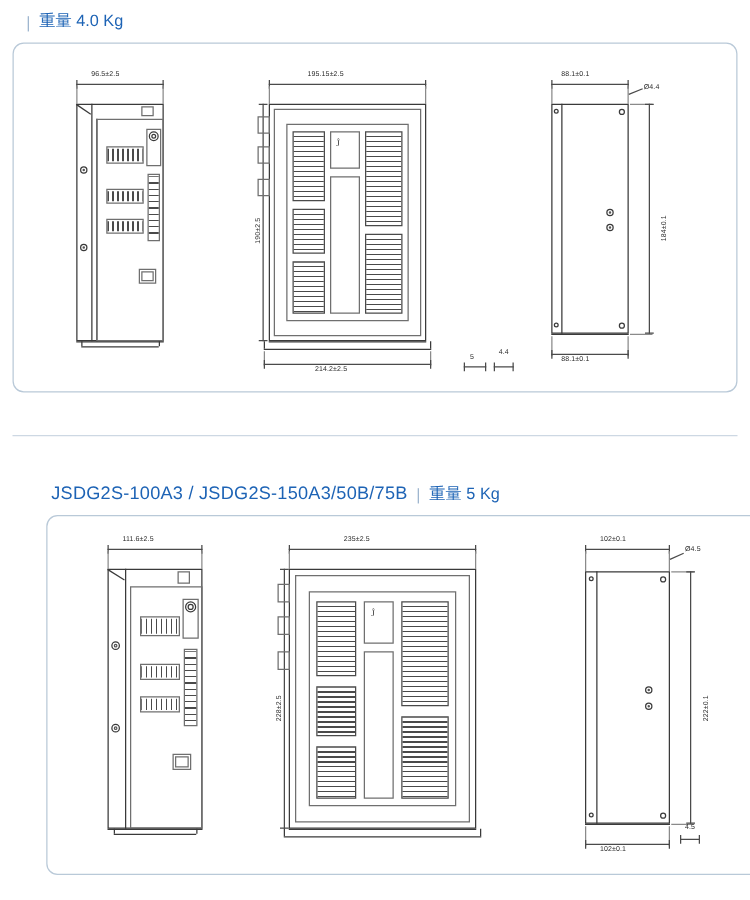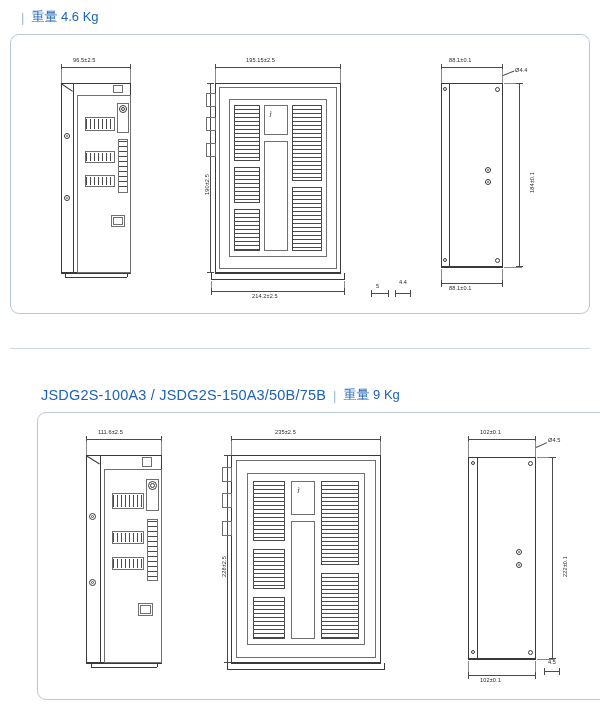--- a/index.html
+++ b/index.html
@@ -153,21 +153,21 @@
 </style>
 </head>
 <body>
 
 <div class="page">
 
   <div class="section s1">
 
     <div class="title-row">
       <span class="title-sep">|</span>
-      <span class="title-weight">重量 4.6 Kg</span>
+      <span class="title-weight">重量 4.0 Kg</span>
     </div>
 
     <div class="frame">
 
       <div class="dwg" style="left:40px; top:20px; width:130px; height:230px;">
 
         <div class="dimtxt" style="left:22px; top:2px;">96.5±2.5</div>
         <div class="dimline" style="left:10px; top:12px; width:70px;"></div>
         <div class="tick" style="left:10px; top:9px; width:1px; height:7px;"></div>
         <div class="tick" style="left:79px; top:9px; width:1px; height:7px;"></div>
@@ -317,21 +317,21 @@
     </div>
   </div>
 
   <div class="divider"></div>
 
   <div class="section s2">
 
     <div class="title-row">
       <span class="title-main">JSDG2S‑100A3 / JSDG2S‑150A3/50B/75B</span>
       <span class="title-sep">|</span>
-      <span class="title-weight">重量 9 Kg</span>
+      <span class="title-weight">重量 5 Kg</span>
     </div>
 
     <div class="frame tall">
 
       <div class="dwg" style="left:38px; top:14px; width:140px; height:250px;">
 
         <div class="dimtxt" style="left:22px; top:2px;">111.6±2.5</div>
         <div class="dimline" style="left:10px; top:12px; width:76px;"></div>
         <div class="tick" style="left:10px; top:9px; width:1px; height:7px;"></div>
         <div class="tick" style="left:85px; top:9px; width:1px; height:7px;"></div>

